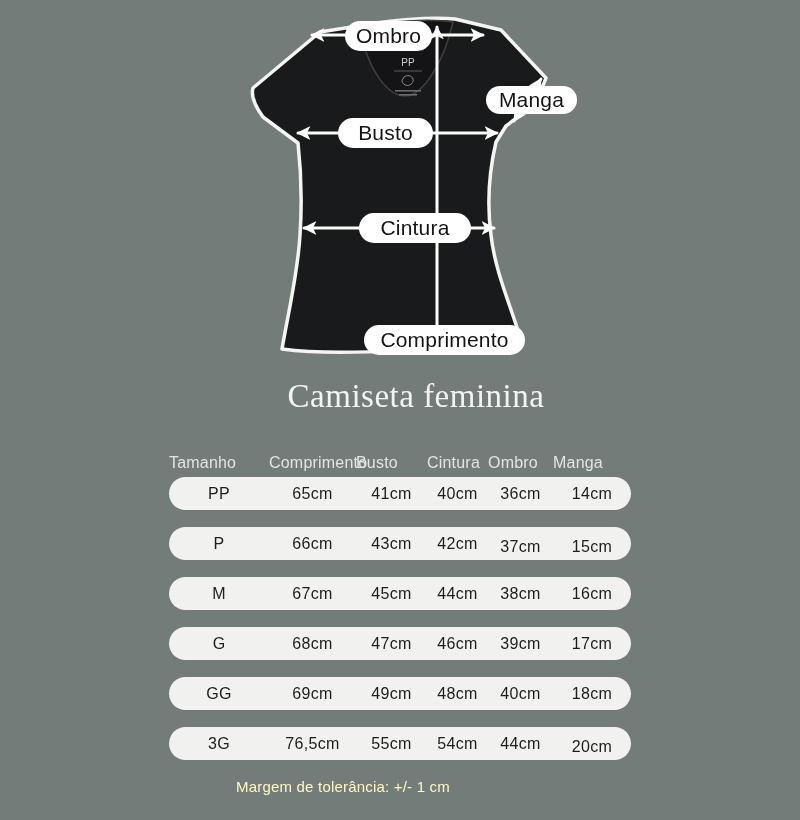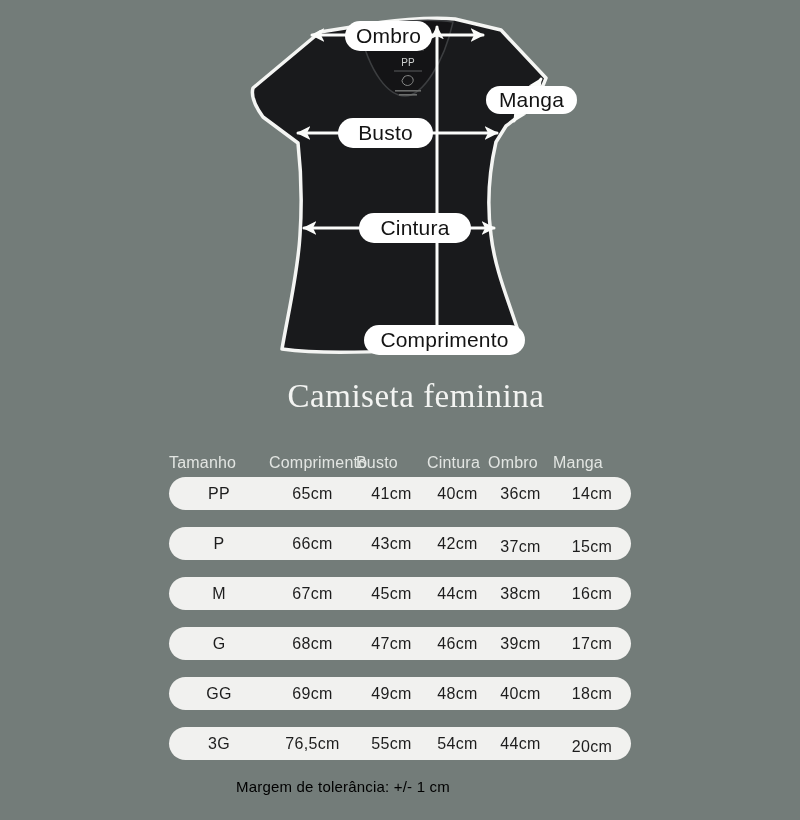--- a/index.html
+++ b/index.html
@@ -82,21 +82,21 @@
 
   
   .footer {
     position: absolute;
     top: 778px;
     left: 0;
     width: 686px;
     text-align: center;
     font-size: 15px;
     letter-spacing: 0.2px;
-    color: #000000;
+    color: #fef9c3;
   }
 </style>
 </head>
 <body>
 
 <div class="page">
 
   <div class="figure">
     <svg width="800" height="370" viewBox="0 0 800 370">
       <defs>

